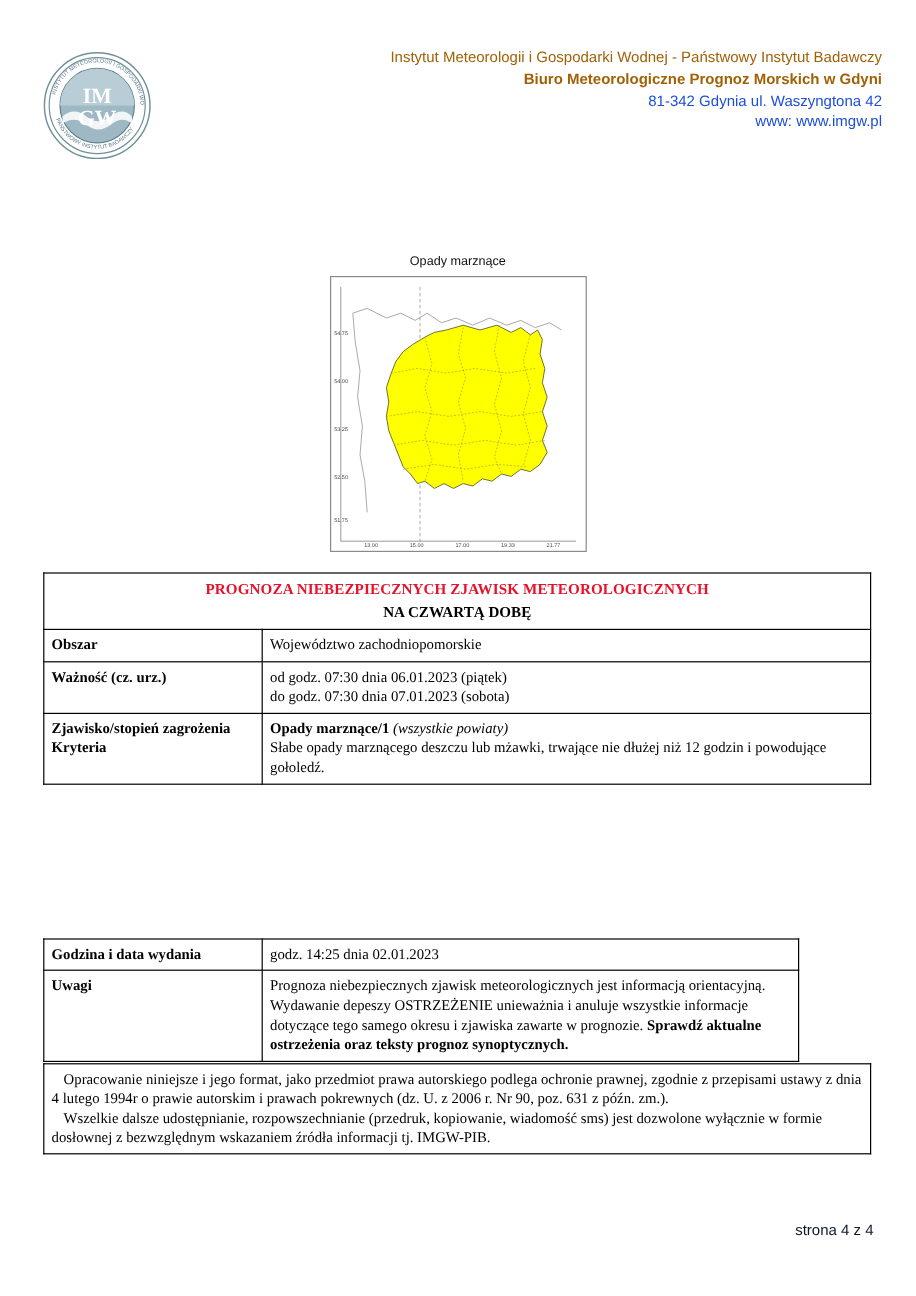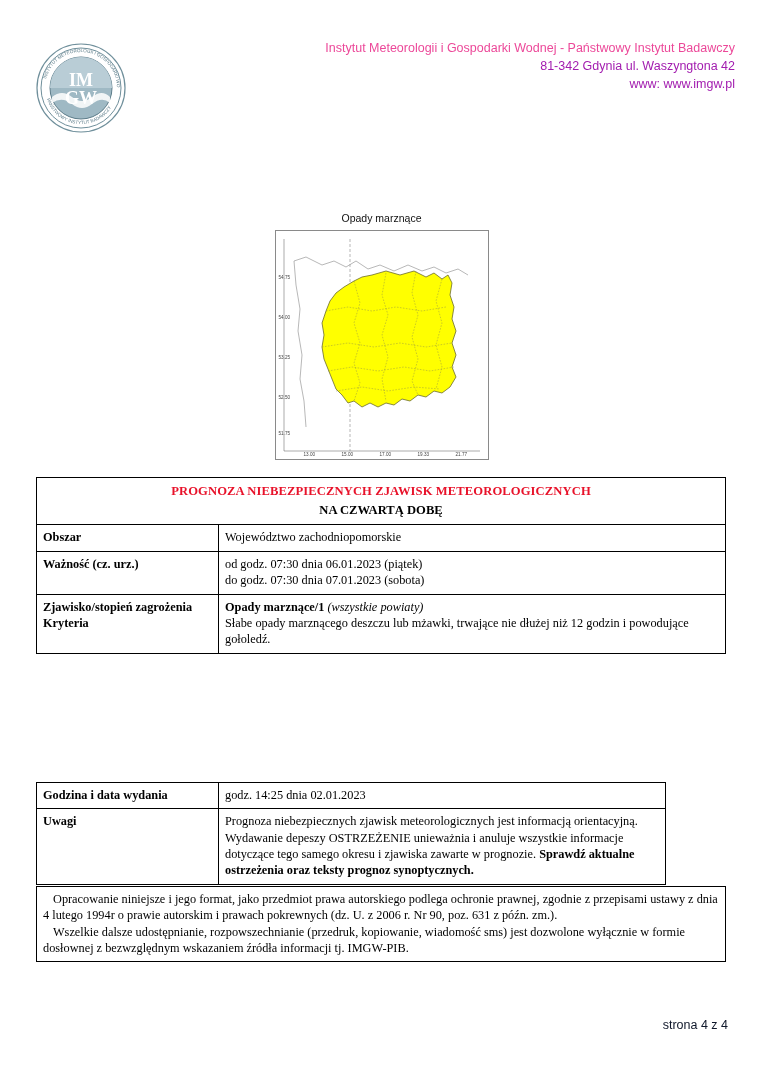--- a/index.html
+++ b/index.html
@@ -34,28 +34,28 @@
   .header-text {
     position: absolute;
     right: 28px;
     top: 2px;
     text-align: right;
     line-height: 1.42;
   }
   .header-line {
     font-family: "Liberation Sans", sans-serif;
     font-size: 12.5px;
-    color: #a21caf;
+    color: #1d4ed8;
     white-space: nowrap;
   }
   .header-line.bold {
     font-weight: bold;
   }
   .header-line.dark {
-    color: #ec4899;
+    color: #a16207;
     margin-left: 31px;
   }
 
   
   .map-wrap {
     position: absolute;
     top: 212px;
     left: 0;
     width: 763px;
     text-align: center;
@@ -185,20 +185,21 @@
       </text>
       <path id="arcBot" d="M10 46 a36 36 0 0 0 72 0" fill="none"></path>
       <text font-family="Liberation Sans, sans-serif" font-size="4.6" fill="#5d7d8a">
         <textPath href="#arcBot" startOffset="10%">PAŃSTWOWY INSTYTUT BADAWCZY</textPath>
       </text>
     </svg>
   </div>
 
   <div class="header-text">
     <div class="header-line dark">Instytut Meteorologii i Gospodarki Wodnej - Państwowy Instytut Badawczy</div>
+    <div class="header-line bold dark">Biuro Meteorologiczne Prognoz Morskich w Gdyni</div>
     <div class="header-line">81-342 Gdynia ul. Waszyngtona 42</div>
     <div class="header-line">www: www.imgw.pl</div>
   </div>
 </div>
 
 <div class="map-wrap">
   <div class="map-title">Opady marznące</div>
   <div class="map-box">
     <svg class="map-svg" width="212" height="228" viewBox="0 0 212 228">
 

